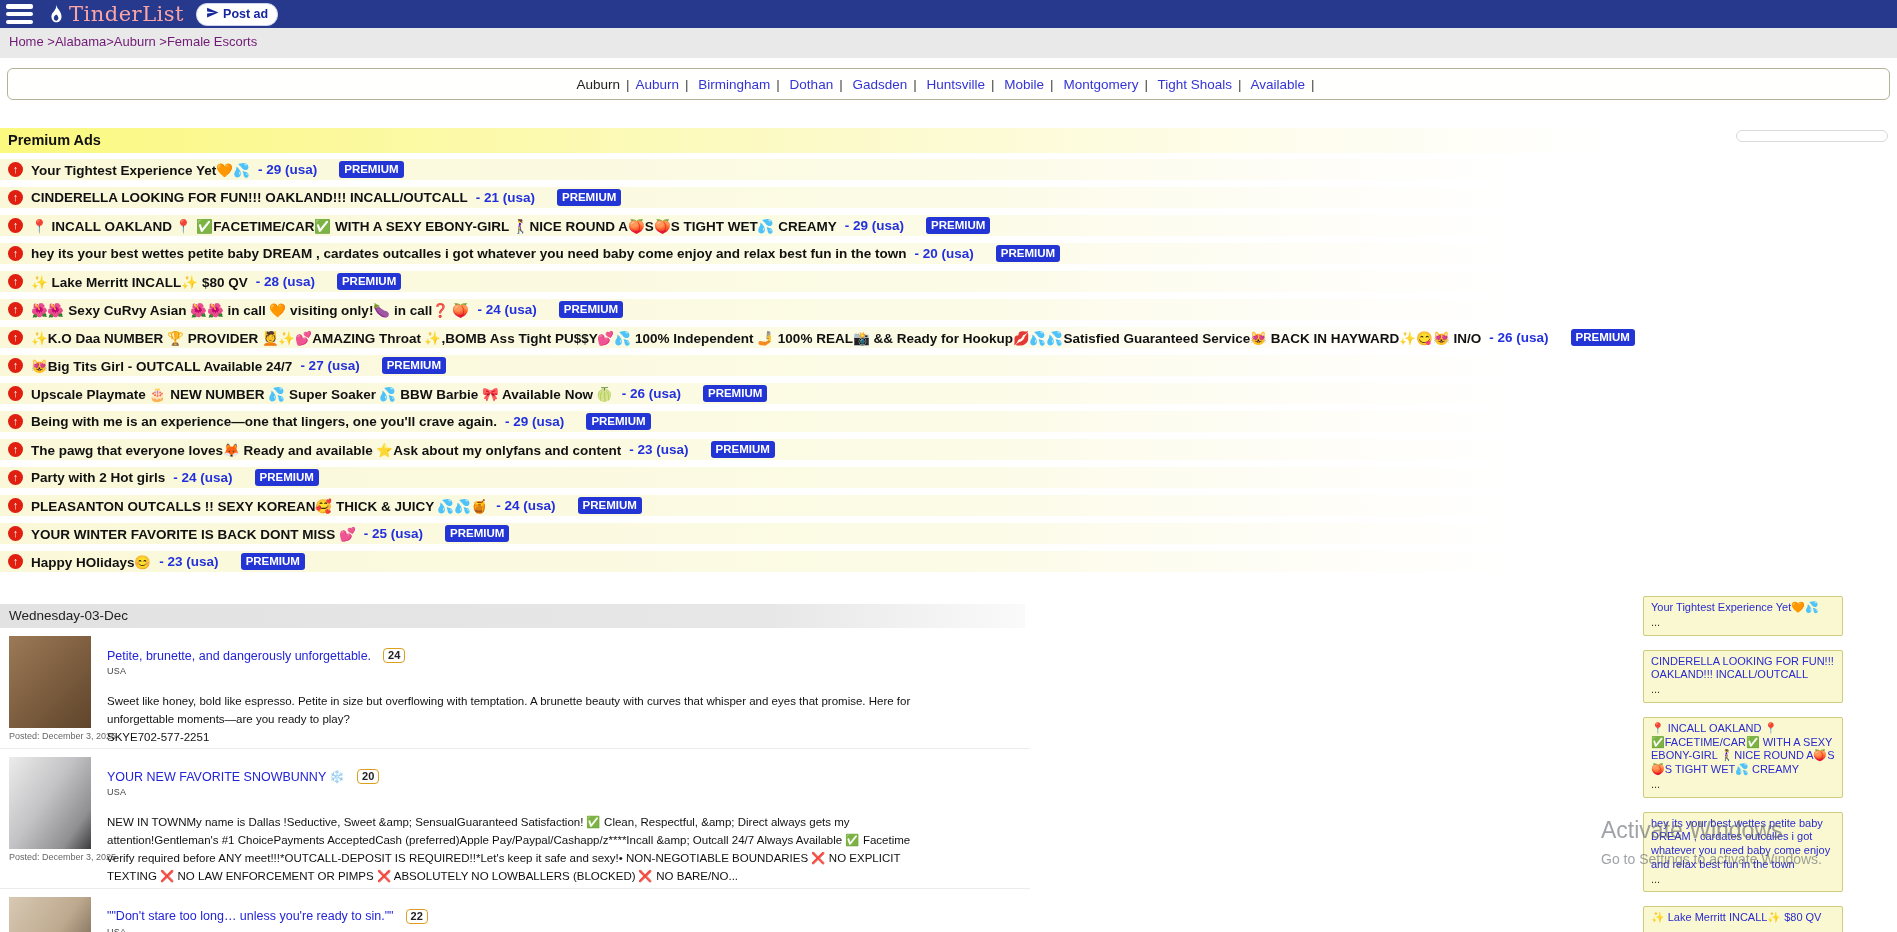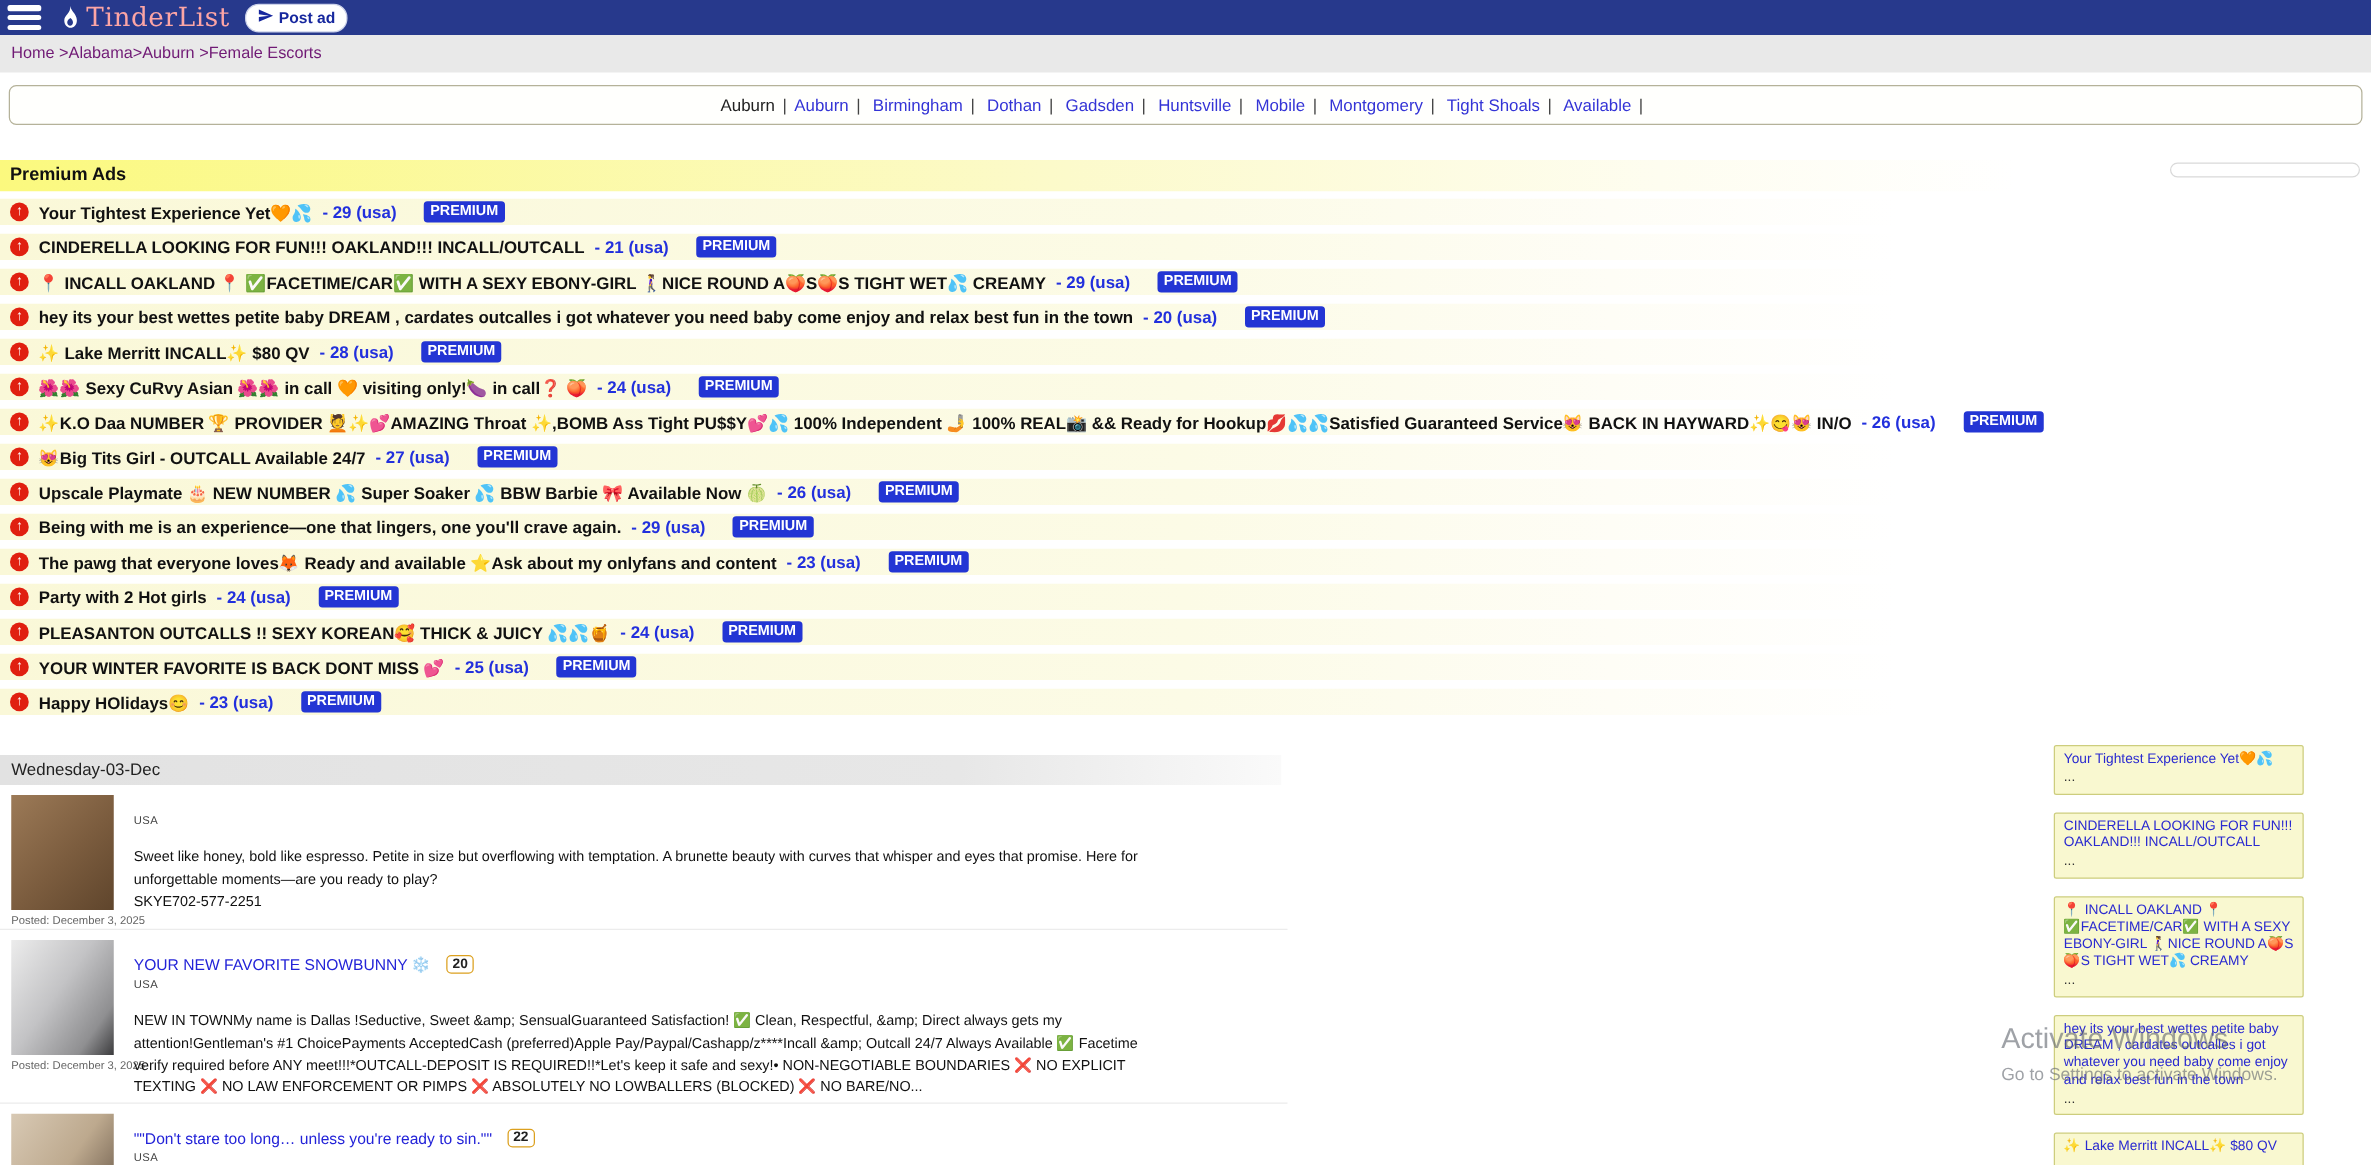--- a/index.html
+++ b/index.html
@@ -239,20 +239,24 @@
 </div>
 
 <div class="date-bar">Wednesday-03-Dec</div>
 <div class="listings" id="listings">
   <div class="listing">
     <div class="thumb-col">
       <div class="thumb"></div>
       <div class="posted">Posted: December 3, 2025</div>
     </div>
     <div class="listing-body">
+      <div class="listing-head">
+        <a class="l-title">Petite, brunette, and dangerously unforgettable.</a>
+        <span class="l-age">24</span>
+      </div>
       <div class="l-loc">USA</div>
       <div class="l-desc">Sweet like honey, bold like espresso. Petite in size but overflowing with temptation. A brunette beauty with curves that whisper and eyes that promise. Here for unforgettable moments—are you ready to play?</div>
       <div class="l-desc2">SKYE702-577-2251</div>
     </div>
   </div>
 
   <div class="listing">
     <div class="thumb-col">
       <div class="thumb"></div>
       <div class="posted">Posted: December 3, 2025</div>

